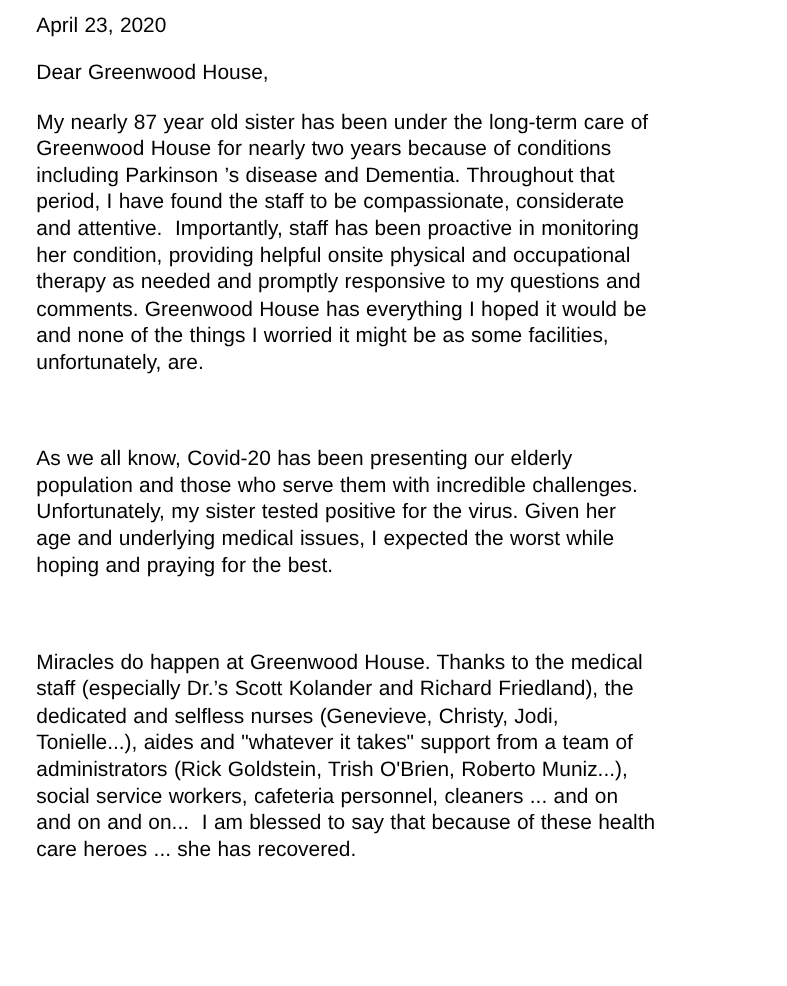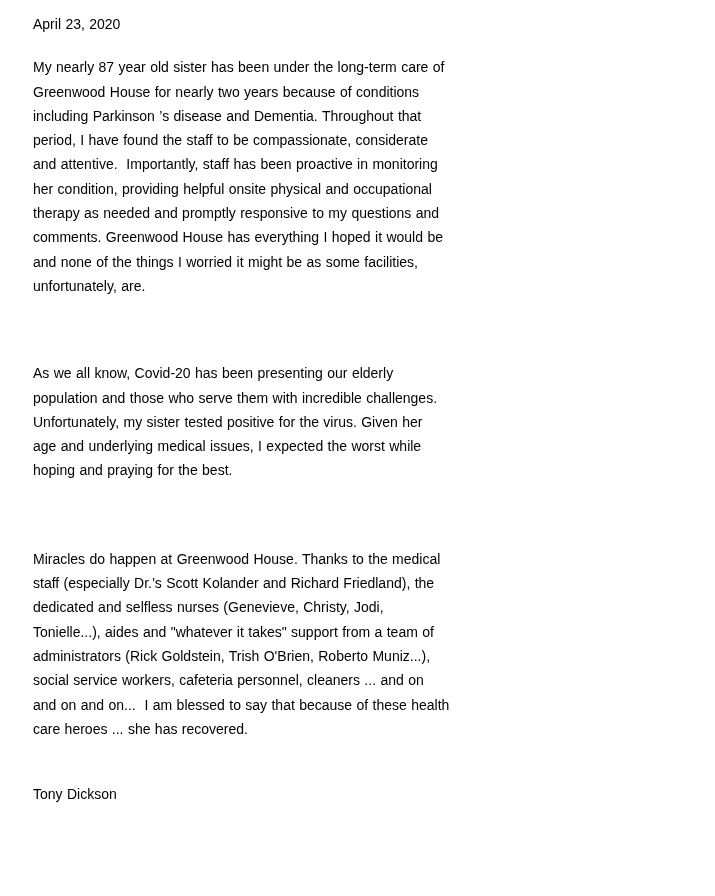--- a/index.html
+++ b/index.html
@@ -12,21 +12,21 @@
     height: 896px;
     overflow: hidden;
     font-family: "Liberation Sans", "DejaVu Sans", sans-serif;
     color: #000000;
   }
   .letter {
     box-sizing: border-box;
     width: 715px;
     height: 685px;
     padding: 12px 10px 12px 33px;
-    font-size: 14px;
+    font-size: 19px;
     line-height: 24.3px;
     font-weight: 400;
   }
   .line, .para {
     white-space: pre-wrap;       
     word-spacing: 0.5px;
     letter-spacing: 0px;
   }
   .date    { margin: 0 0 19px 0; }
   .salute  { margin: 0 0 20px 0; }
@@ -34,20 +34,21 @@
   .para-2  { margin: 0 0 64px 0; }
   .para-3  { margin: 0 0 41px 0; }
   .signature { margin: 0; }
 </style>
 </head>
 <body>
 
 <div class="letter">
   <div class="line date">April 23, 2020</div>
 
+  <div class="line salute">Dear Greenwood House,</div>
 
   <div class="para para-1">My nearly 87 year old sister has been under the long-term care of
 Greenwood House for nearly two years because of conditions
 including Parkinson ’s disease and Dementia. Throughout that
 period, I have found the staff to be compassionate, considerate
 and attentive.  Importantly, staff has been proactive in monitoring
 her condition, providing helpful onsite physical and occupational
 therapy as needed and promptly responsive to my questions and
 comments. Greenwood House has everything I hoped it would be
 and none of the things I worried it might be as some facilities,
@@ -61,14 +62,13 @@
 
   <div class="para para-3">Miracles do happen at Greenwood House. Thanks to the medical
 staff (especially Dr.’s Scott Kolander and Richard Friedland), the
 dedicated and selfless nurses (Genevieve, Christy, Jodi,
 Tonielle...), aides and "whatever it takes" support from a team of
 administrators (Rick Goldstein, Trish O'Brien, Roberto Muniz...),
 social service workers, cafeteria personnel, cleaners ... and on
 and on and on...  I am blessed to say that because of these health
 care heroes ... she has recovered.</div>
 
-  <div class="line signature">Tony Dickson</div>
 </div>
 
 </body></html>

